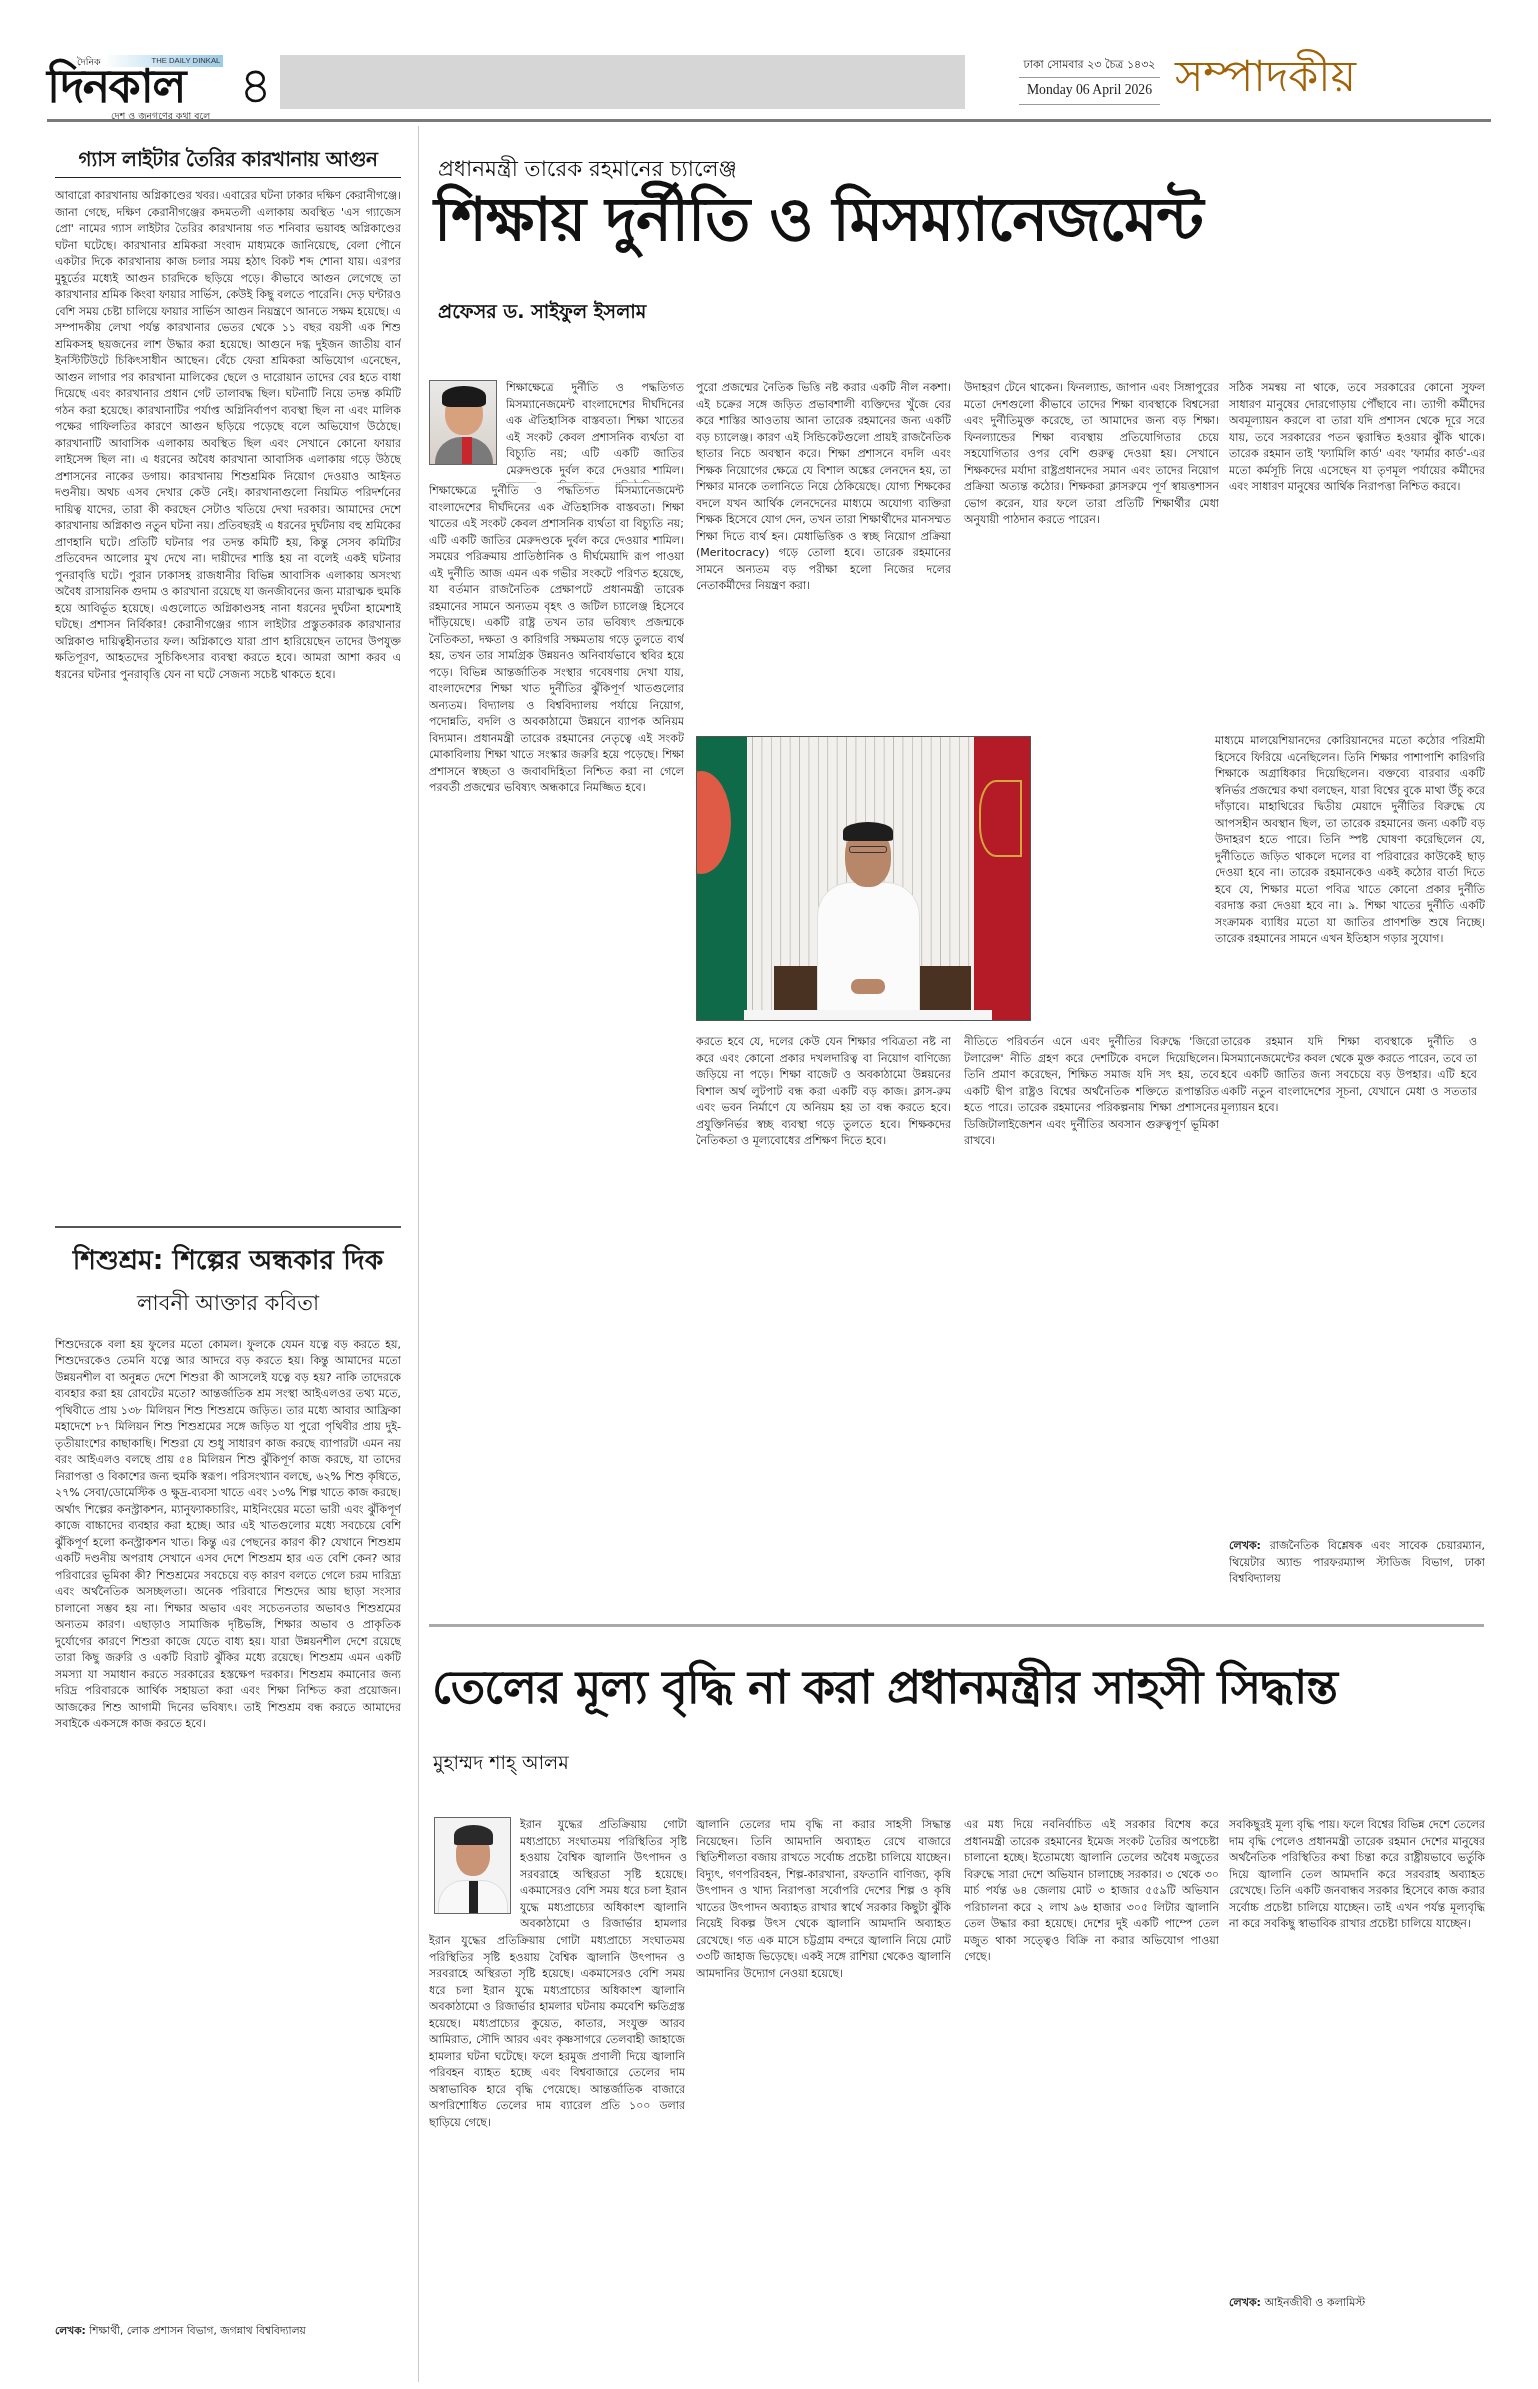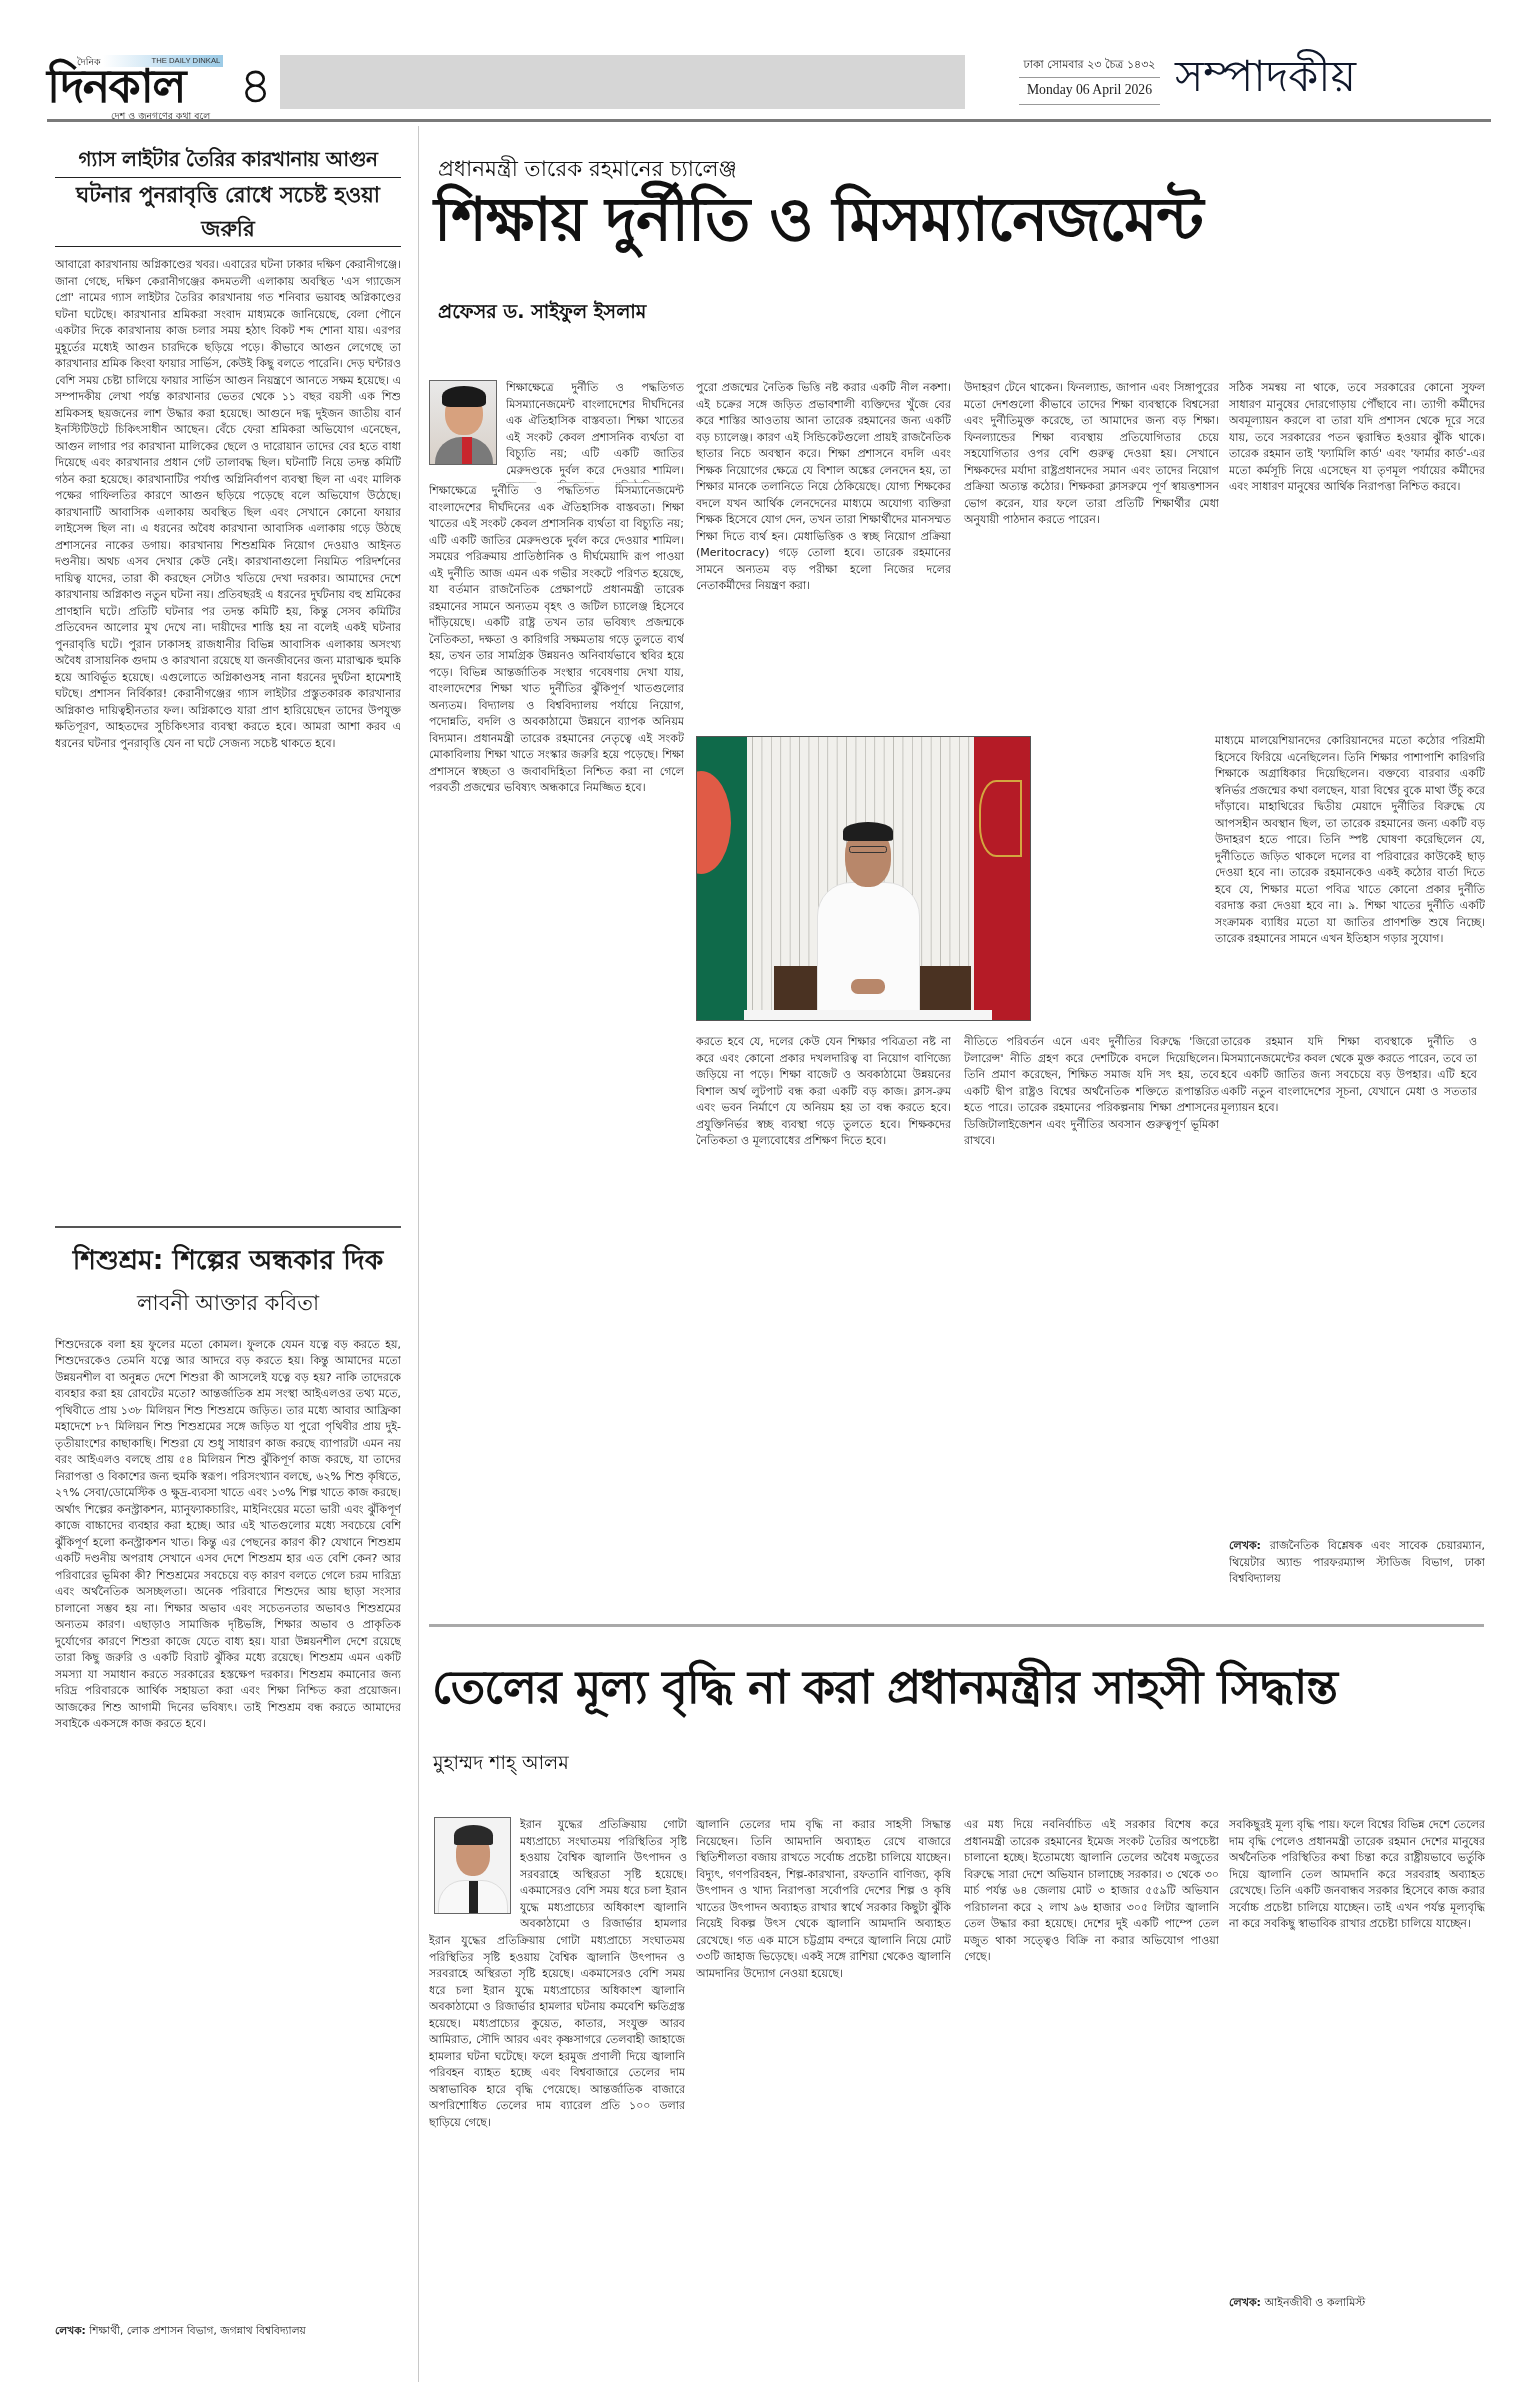--- a/index.html
+++ b/index.html
@@ -12,21 +12,21 @@
   .logo-small { position: absolute; left: 30px; top: 4.3px; font-size: 9.4px; color: #222; }
   .logo-strip { position: absolute; left: 56px; top: 4.3px; width: 120px; height: 12px; background: linear-gradient(90deg, #ffffff 0%, #bcdcf0 60%, #9ccbe6 100%); }
   .logo-strip span { position: absolute; right: 2.6px; top: 0.9px; font-size: 7.7px; color: #333; font-family: "Liberation Sans", sans-serif; }
   .logo-main { position: absolute; left: 0; top: 12px; font-size: 46px; font-weight: bold; letter-spacing: -1.7px; color: #111; line-height: 1; }
   .logo-tag { position: absolute; left: 64px; top: 58px; font-size: 9.4px; color: #222; }
   .page-no { position: absolute; left: 192px; top: 8.5px; font-size: 51px; line-height: 1; color: #111; font-family: "DejaVu Sans", sans-serif; font-weight: 300; }
   .grey-band { position: absolute; left: 233px; top: 4.3px; width: 685px; height: 54px; background: #d6d6d6; }
   .date-box { position: absolute; left: 972px; top: 3.4px; width: 141px; height: 58px; text-align: center; }
   .date-bn { font-size: 11px; color: #222; padding-top: 1.7px; height: 24px; border-bottom: 1.7px solid #999; }
   .date-en { font-family: "Liberation Serif", serif; font-size: 13.7px; color: #222; padding-top: 3.4px; height: 27px; border-bottom: 1.7px solid #999; }
-  .section-title { position: absolute; left: 1128px; top: 0px; font-size: 43px; color: #0f172a; line-height: 1.2; }
+  .section-title { position: absolute; left: 1128px; top: 0px; font-size: 43px; color: #a16207; line-height: 1.2; }
   .mast-rule { position: absolute; left: 0; top: 68px; width: 1444px; height: 3.4px; background: #7a7a7a; }
 
   
   .vrule { position: absolute; left: 418px; top: 126px; width: 0.9px; height: 2256px; background: #c8c8c8; }
   .left-col { position: absolute; left: 55px; width: 346px; }
   .body-text { font-size: 11px; line-height: 16.5px; text-align: justify; color: #222; }
 
   
   .ed1 { top: 141px; }
   .ed1-title { font-size: 20px; font-weight: bold; text-align: center; line-height: 36px; border-bottom: 1.7px solid #222; letter-spacing: -0.4px; }
@@ -95,21 +95,20 @@
     <div class="date-en">Monday 06 April 2026</div>
   </div>
   <div class="section-title">সম্পাদকীয়</div>
   <div class="mast-rule"></div>
 </header>
 
 <div class="vrule"></div>
 
 <section class="left-col ed1">
   <h2 class="ed1-title">গ্যাস লাইটার তৈরির কারখানায় আগুন</h2>
-  <h3 class="ed1-sub">ঘটনার পুনরাবৃত্তি রোধে সচেষ্ট হওয়া জরুরি</h3>
   <p class="body-text ed1-body">আবারো কারখানায় অগ্নিকাণ্ডের খবর। এবারের ঘটনা ঢাকার দক্ষিণ কেরানীগঞ্জে। জানা গেছে, দক্ষিণ কেরানীগঞ্জের কদমতলী এলাকায় অবস্থিত 'এস গ্যাজেস প্রো' নামের গ্যাস লাইটার তৈরির কারখানায় গত শনিবার ভয়াবহ অগ্নিকাণ্ডের ঘটনা ঘটেছে। কারখানার শ্রমিকরা সংবাদ মাধ্যমকে জানিয়েছে, বেলা পৌনে একটার দিকে কারখানায় কাজ চলার সময় হঠাৎ বিকট শব্দ শোনা যায়। এরপর মুহূর্তের মধ্যেই আগুন চারদিকে ছড়িয়ে পড়ে। কীভাবে আগুন লেগেছে তা কারখানার শ্রমিক কিংবা ফায়ার সার্ভিস, কেউই কিছু বলতে পারেনি। দেড় ঘন্টারও বেশি সময় চেষ্টা চালিয়ে ফায়ার সার্ভিস আগুন নিয়ন্ত্রণে আনতে সক্ষম হয়েছে। এ সম্পাদকীয় লেখা পর্যন্ত কারখানার ভেতর থেকে ১১ বছর বয়সী এক শিশু শ্রমিকসহ ছয়জনের লাশ উদ্ধার করা হয়েছে। আগুনে দগ্ধ দুইজন জাতীয় বার্ন ইনস্টিটিউটে চিকিৎসাধীন আছেন। বেঁচে ফেরা শ্রমিকরা অভিযোগ এনেছেন, আগুন লাগার পর কারখানা মালিকের ছেলে ও দারোয়ান তাদের বের হতে বাধা দিয়েছে এবং কারখানার প্রধান গেট তালাবদ্ধ ছিল। ঘটনাটি নিয়ে তদন্ত কমিটি গঠন করা হয়েছে। কারখানাটির পর্যাপ্ত অগ্নিনির্বাপণ ব্যবস্থা ছিল না এবং মালিক পক্ষের গাফিলতির কারণে আগুন ছড়িয়ে পড়েছে বলে অভিযোগ উঠেছে। কারখানাটি আবাসিক এলাকায় অবস্থিত ছিল এবং সেখানে কোনো ফায়ার লাইসেন্স ছিল না। এ ধরনের অবৈধ কারখানা আবাসিক এলাকায় গড়ে উঠছে প্রশাসনের নাকের ডগায়। কারখানায় শিশুশ্রমিক নিয়োগ দেওয়াও আইনত দণ্ডনীয়। অথচ এসব দেখার কেউ নেই। কারখানাগুলো নিয়মিত পরিদর্শনের দায়িত্ব যাদের, তারা কী করছেন সেটাও খতিয়ে দেখা দরকার। আমাদের দেশে কারখানায় অগ্নিকাণ্ড নতুন ঘটনা নয়। প্রতিবছরই এ ধরনের দুর্ঘটনায় বহু শ্রমিকের প্রাণহানি ঘটে। প্রতিটি ঘটনার পর তদন্ত কমিটি হয়, কিন্তু সেসব কমিটির প্রতিবেদন আলোর মুখ দেখে না। দায়ীদের শাস্তি হয় না বলেই একই ঘটনার পুনরাবৃত্তি ঘটে। পুরান ঢাকাসহ রাজধানীর বিভিন্ন আবাসিক এলাকায় অসংখ্য অবৈধ রাসায়নিক গুদাম ও কারখানা রয়েছে যা জনজীবনের জন্য মারাত্মক হুমকি হয়ে আবির্ভূত হয়েছে। এগুলোতে অগ্নিকাণ্ডসহ নানা ধরনের দুর্ঘটনা হামেশাই ঘটছে। প্রশাসন নির্বিকার! কেরানীগঞ্জের গ্যাস লাইটার প্রস্তুতকারক কারখানার অগ্নিকাণ্ড দায়িত্বহীনতার ফল। অগ্নিকাণ্ডে যারা প্রাণ হারিয়েছেন তাদের উপযুক্ত ক্ষতিপূরণ, আহতদের সুচিকিৎসার ব্যবস্থা করতে হবে। আমরা আশা করব এ ধরনের ঘটনার পুনরাবৃত্তি যেন না ঘটে সেজন্য সচেষ্ট থাকতে হবে।</p>
 </section>
 <div class="ed-sep"></div>
 
 <section class="left-col ed2">
   <h2 class="ed2-title">শিশুশ্রম: শিল্পের অন্ধকার দিক</h2>
   <div class="ed2-author">লাবনী আক্তার কবিতা</div>
   <p class="body-text ed2-body">শিশুদেরকে বলা হয় ফুলের মতো কোমল। ফুলকে যেমন যত্নে বড় করতে হয়, শিশুদেরকেও তেমনি যত্নে আর আদরে বড় করতে হয়। কিন্তু আমাদের মতো উন্নয়নশীল বা অনুন্নত দেশে শিশুরা কী আসলেই যত্নে বড় হয়? নাকি তাদেরকে ব্যবহার করা হয় রোবটের মতো? আন্তর্জাতিক শ্রম সংস্থা আইএলওর তথ্য মতে, পৃথিবীতে প্রায় ১৩৮ মিলিয়ন শিশু শিশুশ্রমে জড়িত। তার মধ্যে আবার আফ্রিকা মহাদেশে ৮৭ মিলিয়ন শিশু শিশুশ্রমের সঙ্গে জড়িত যা পুরো পৃথিবীর প্রায় দুই-তৃতীয়াংশের কাছাকাছি। শিশুরা যে শুধু সাধারণ কাজ করছে ব্যাপারটা এমন নয় বরং আইএলও বলছে প্রায় ৫৪ মিলিয়ন শিশু ঝুঁকিপূর্ণ কাজ করছে, যা তাদের নিরাপত্তা ও বিকাশের জন্য হুমকি স্বরূপ। পরিসংখ্যান বলছে, ৬২% শিশু কৃষিতে, ২৭% সেবা/ডোমেস্টিক ও ক্ষুদ্র-ব্যবসা খাতে এবং ১৩% শিল্প খাতে কাজ করছে। অর্থাৎ শিল্পের কনস্ট্রাকশন, ম্যানুফ্যাকচারিং, মাইনিংয়ের মতো ভারী এবং ঝুঁকিপূর্ণ কাজে বাচ্চাদের ব্যবহার করা হচ্ছে। আর এই খাতগুলোর মধ্যে সবচেয়ে বেশি ঝুঁকিপূর্ণ হলো কনস্ট্রাকশন খাত। কিন্তু এর পেছনের কারণ কী? যেখানে শিশুশ্রম একটি দণ্ডনীয় অপরাধ সেখানে এসব দেশে শিশুশ্রম হার এত বেশি কেন? আর পরিবারের ভূমিকা কী? শিশুশ্রমের সবচেয়ে বড় কারণ বলতে গেলে চরম দারিদ্র্য এবং অর্থনৈতিক অসচ্ছলতা। অনেক পরিবারে শিশুদের আয় ছাড়া সংসার চালানো সম্ভব হয় না। শিক্ষার অভাব এবং সচেতনতার অভাবও শিশুশ্রমের অন্যতম কারণ। এছাড়াও সামাজিক দৃষ্টিভঙ্গি, শিক্ষার অভাব ও প্রাকৃতিক দুর্যোগের কারণে শিশুরা কাজে যেতে বাধ্য হয়। যারা উন্নয়নশীল দেশে রয়েছে তারা কিছু জরুরি ও একটি বিরাট ঝুঁকির মধ্যে রয়েছে। শিশুশ্রম এমন একটি সমস্যা যা সমাধান করতে সরকারের হস্তক্ষেপ দরকার। শিশুশ্রম কমানোর জন্য দরিদ্র পরিবারকে আর্থিক সহায়তা করা এবং শিক্ষা নিশ্চিত করা প্রয়োজন। আজকের শিশু আগামী দিনের ভবিষ্যৎ। তাই শিশুশ্রম বন্ধ করতে আমাদের সবাইকে একসঙ্গে কাজ করতে হবে।</p>
   <p class="body-text ed2-footer">
     <span class="bold">লেখক:</span>

